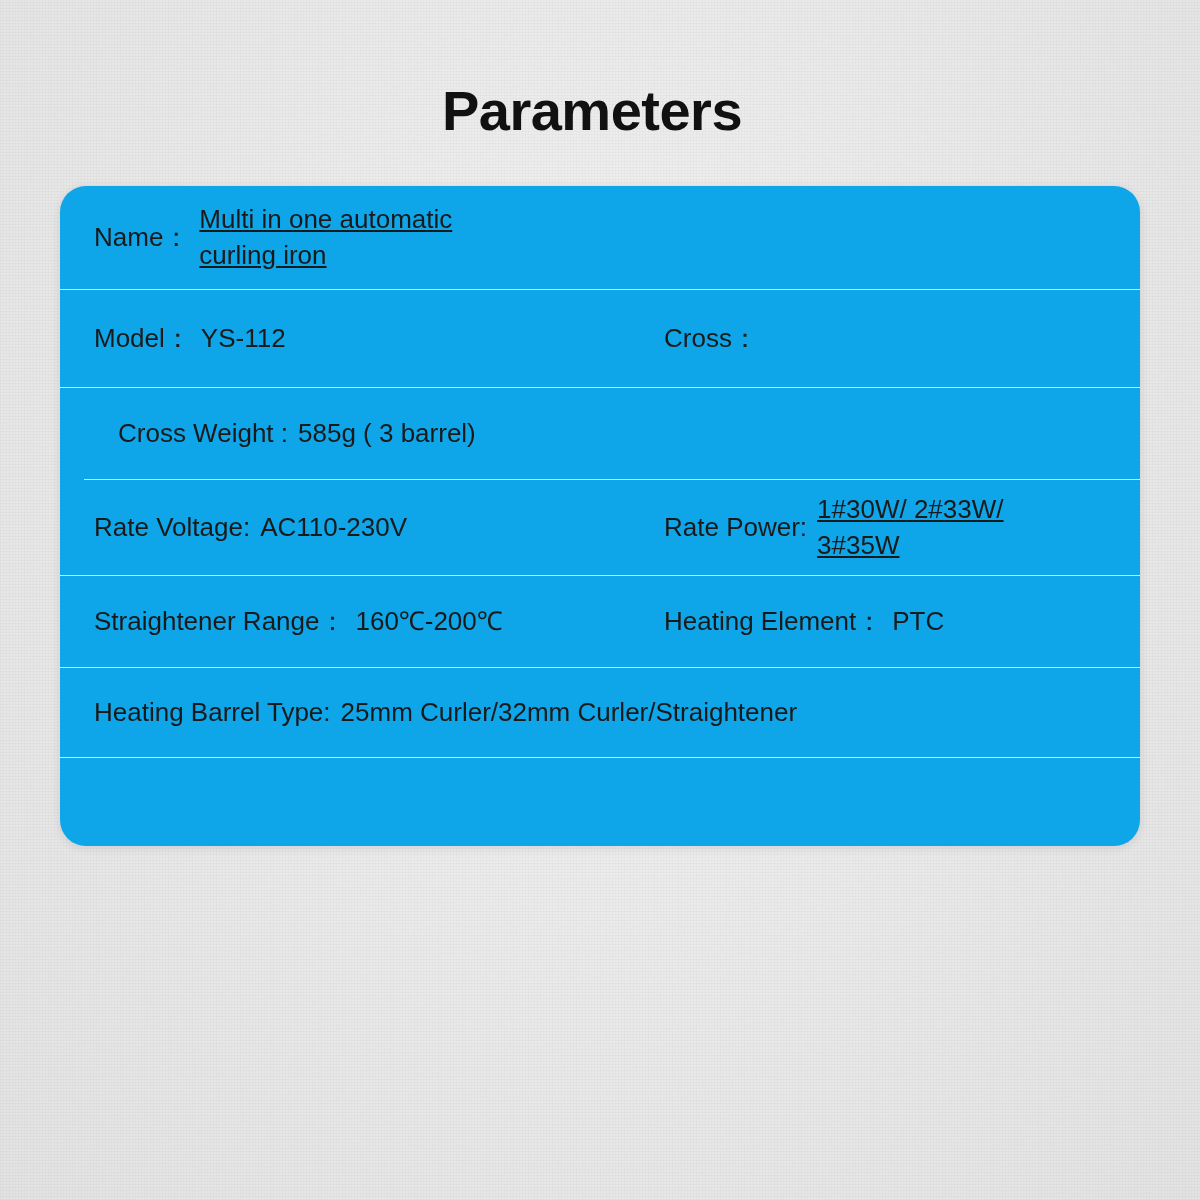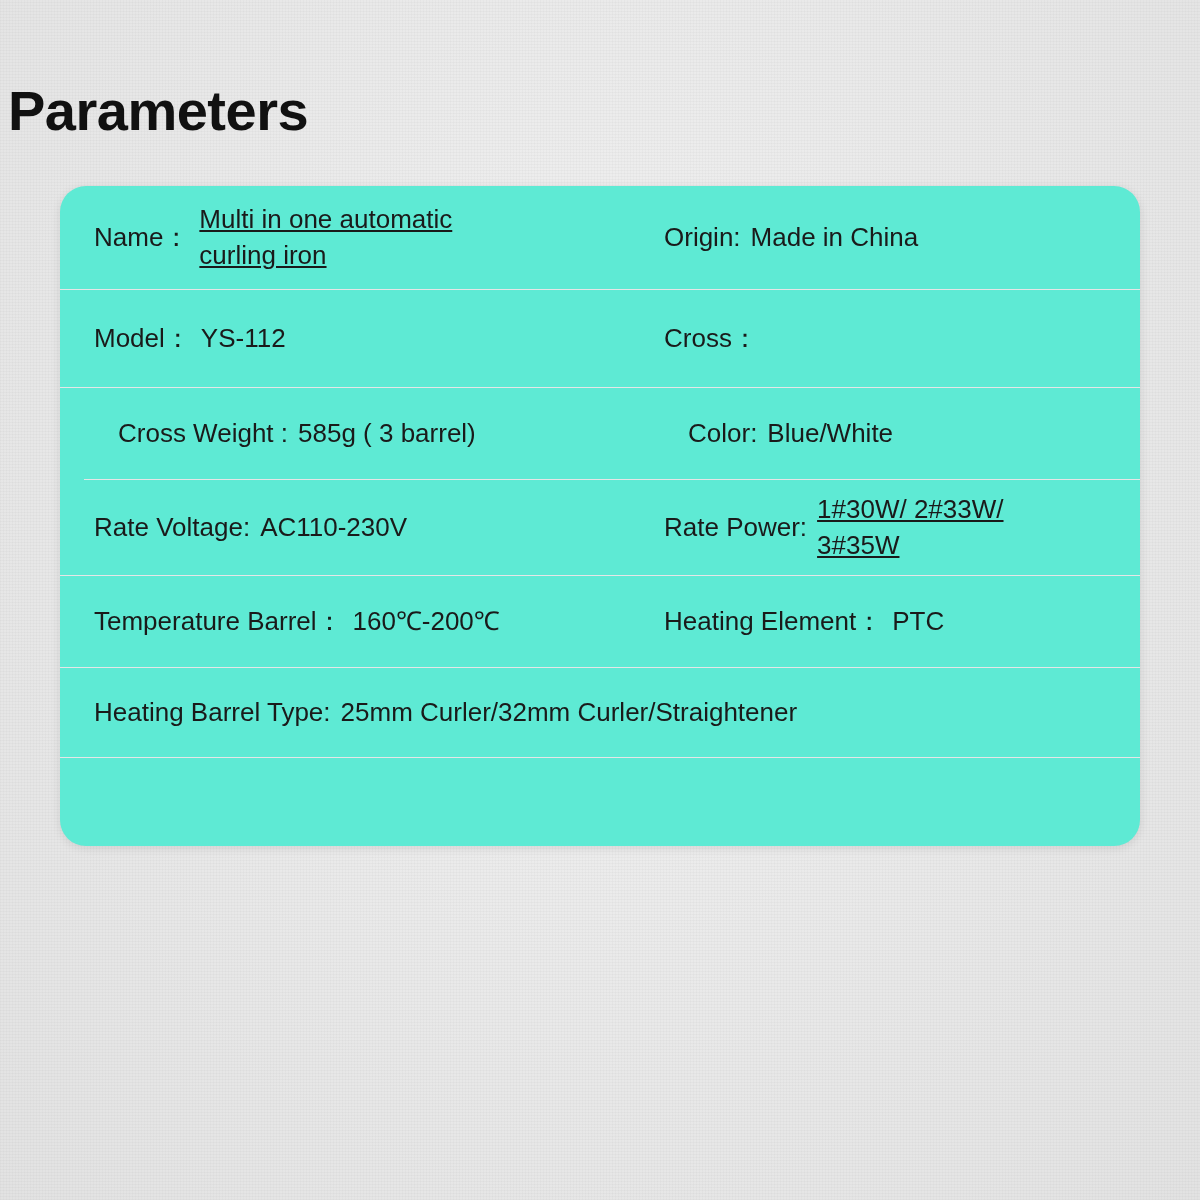--- a/index.html
+++ b/index.html
@@ -28,34 +28,33 @@
   .page {
     position: relative;
     width: 1200px;
     height: 1200px;
   }
   .title {
     position: absolute;
     top: 78px;
     left: 0;
     width: 1184px;
-    text-align: left;
+    text-align: center;
     font-size: 56px;
     font-weight: bold;
     letter-spacing: -0.5px;
     color: #111111;
-    padding-left: 8px;
   }
   .card {
     position: absolute;
     left: 60px;
     top: 186px;
     width: 1080px;
     height: 660px;
-    background: #5eead4;
+    background: #0ea5e9;
     border-radius: 26px;
     box-shadow: 0 2px 10px rgba(0,0,0,0.10);
     overflow: hidden;
   }
   .row {
     display: flex;
     width: 100%;
     border-bottom: 1px solid #e6e6e6;
     box-sizing: border-box;
   }
@@ -118,62 +117,54 @@
   <div class="title">Parameters</div>
 
   <div class="card">
 
     <div class="row r1">
       <div class="cell cell-left two-line">
         <span class="lbl">Name：</span>
         <span class="val">Multi in one automatic
 curling iron</span>
       </div>
-      <div class="cell cell-right">
-        <span class="lbl">Origin:</span>
-        <span class="val val-nowrap">Made in China</span>
-      </div>
     </div>
 
     <div class="row r2">
       <div class="cell cell-left">
         <span class="lbl">Model：</span>
         <span class="val val-nowrap">YS-112</span>
       </div>
       <div class="cell cell-right two-line">
         <span class="lbl">Cross：</span>
       </div>
     </div>
 
     <div class="row r3">
       <div class="cell cell-left">
         <span class="lbl">Cross Weight  :</span>
         <span class="val val-nowrap">585g ( 3 barrel)</span>
       </div>
-      <div class="cell cell-right">
-        <span class="lbl">Color:</span>
-        <span class="val val-nowrap">Blue/White</span>
-      </div>
     </div>
 
     <div class="row r4">
       <div class="cell cell-left">
         <span class="lbl">Rate Voltage:</span>
         <span class="val val-nowrap">AC110-230V</span>
       </div>
       <div class="cell cell-right two-line">
         <span class="lbl">Rate Power:</span>
         <span class="val">1#30W/  2#33W/
 3#35W</span>
       </div>
     </div>
 
     <div class="row r5">
       <div class="cell cell-left">
-        <span class="lbl">Temperature Barrel：</span>
+        <span class="lbl">Straightener Range：</span>
         <span class="val val-nowrap">160℃-200℃</span>
       </div>
       <div class="cell cell-right">
         <span class="lbl">Heating Element：</span>
         <span class="val val-nowrap">PTC</span>
       </div>
     </div>
 
     <div class="row r6">
       <div class="cell cell-full">

